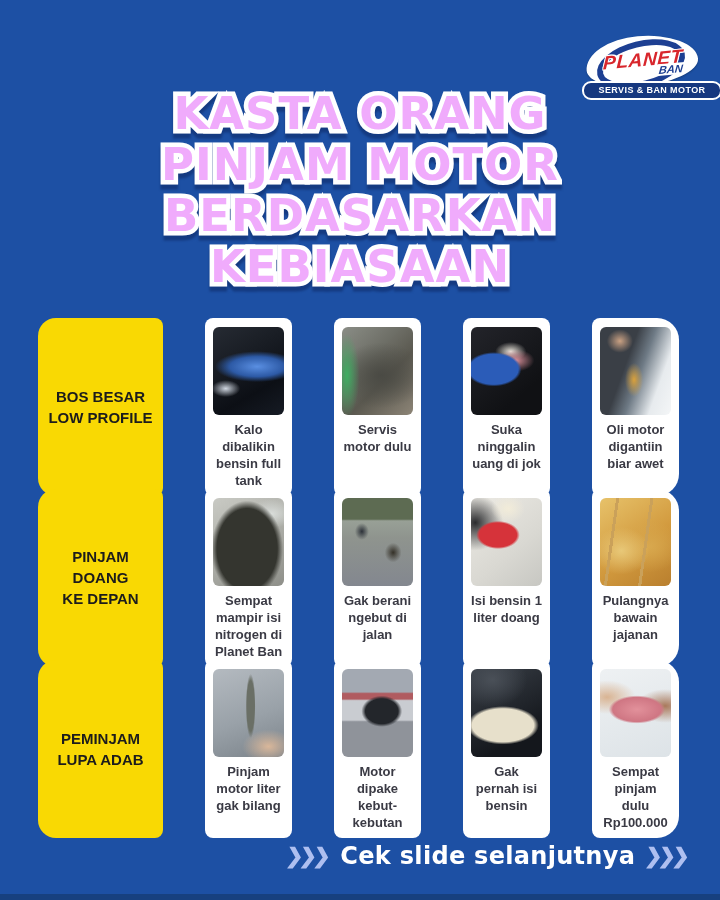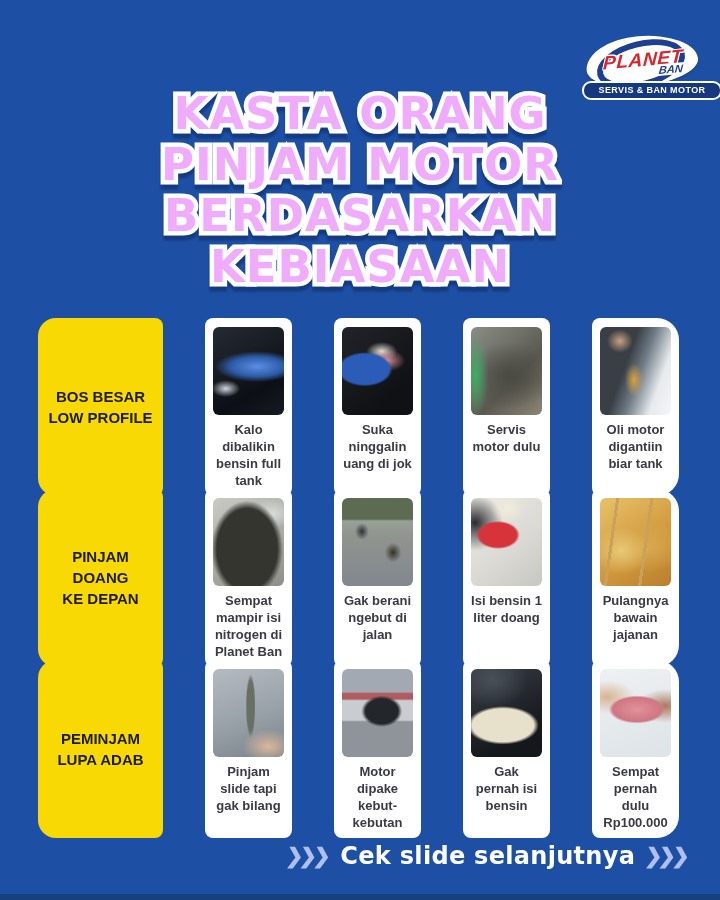--- a/index.html
+++ b/index.html
@@ -165,30 +165,30 @@
   <div class="grid">
 
     <div class="row">
       <div class="row-label">BOS BESAR
 LOW PROFILE</div>
       <div class="card">
         <div class="photo p1" title="motor-dashboard-fuel-full-photo"></div>
         <div class="caption">Kalo dibalikin bensin full tank</div>
       </div>
       <div class="card">
+        <div class="photo p2" title="mechanic-servicing-motor-photo"></div>
+        <div class="caption">Servis motor dulu</div>
+      </div>
+      <div class="card">
         <div class="photo p3" title="money-left-under-seat-photo"></div>
         <div class="caption">Suka ninggalin uang di jok</div>
       </div>
-      <div class="card">
-        <div class="photo p2" title="mechanic-servicing-motor-photo"></div>
-        <div class="caption">Servis motor dulu</div>
-      </div>
       <div class="card card-last">
         <div class="photo p4" title="man-holding-oil-bottle-photo"></div>
-        <div class="caption">Oli motor digantiin biar tank</div>
+        <div class="caption">Oli motor digantiin biar awet</div>
       </div>
     </div>
 
     <div class="row">
       <div class="row-label">PINJAM
 DOANG
 KE DEPAN</div>
       <div class="card">
         <div class="photo p5" title="tire-nitrogen-fill-photo"></div>
         <div class="caption">Sempat mampir isi nitrogen di Planet Ban</div>
@@ -205,33 +205,33 @@
         <div class="photo p8" title="fried-snacks-skewers-photo"></div>
         <div class="caption">Pulangnya bawain jajanan</div>
       </div>
     </div>
 
     <div class="row">
       <div class="row-label">PEMINJAM
 LUPA ADAB</div>
       <div class="card">
         <div class="photo p9" title="hand-holding-motor-key-photo"></div>
-        <div class="caption">Pinjam slide tapi gak bilang</div>
+        <div class="caption">Pinjam motor liter gak bilang</div>
       </div>
       <div class="card">
         <div class="photo p10" title="motorbike-speeding-photo"></div>
         <div class="caption">Motor dipake kebut-kebutan</div>
       </div>
       <div class="card">
         <div class="photo p11" title="empty-fuel-gauge-photo"></div>
         <div class="caption">Gak pernah isi bensin</div>
       </div>
       <div class="card card-last">
         <div class="photo p12" title="hands-exchanging-money-photo"></div>
-        <div class="caption">Sempat pernah dulu Rp100.000</div>
+        <div class="caption">Sempat pinjam dulu Rp100.000</div>
       </div>
     </div>
 
   </div>
 
   <div class="footer">
     <span class="chevrons">❯❯❯</span>
     <span class="footer-label">Cek slide selanjutnya</span>
     <span class="chevrons">❯❯❯</span>
   </div>

